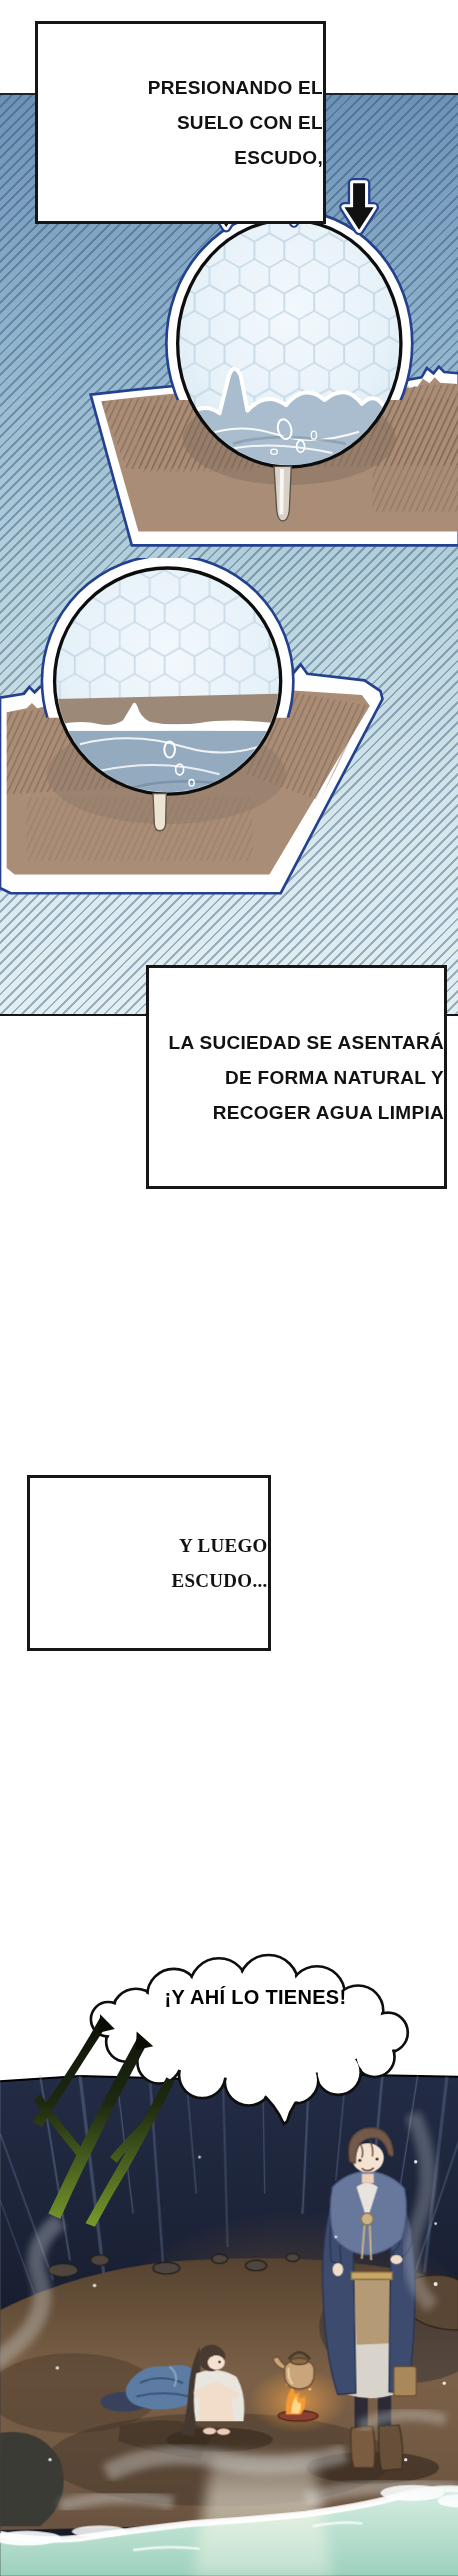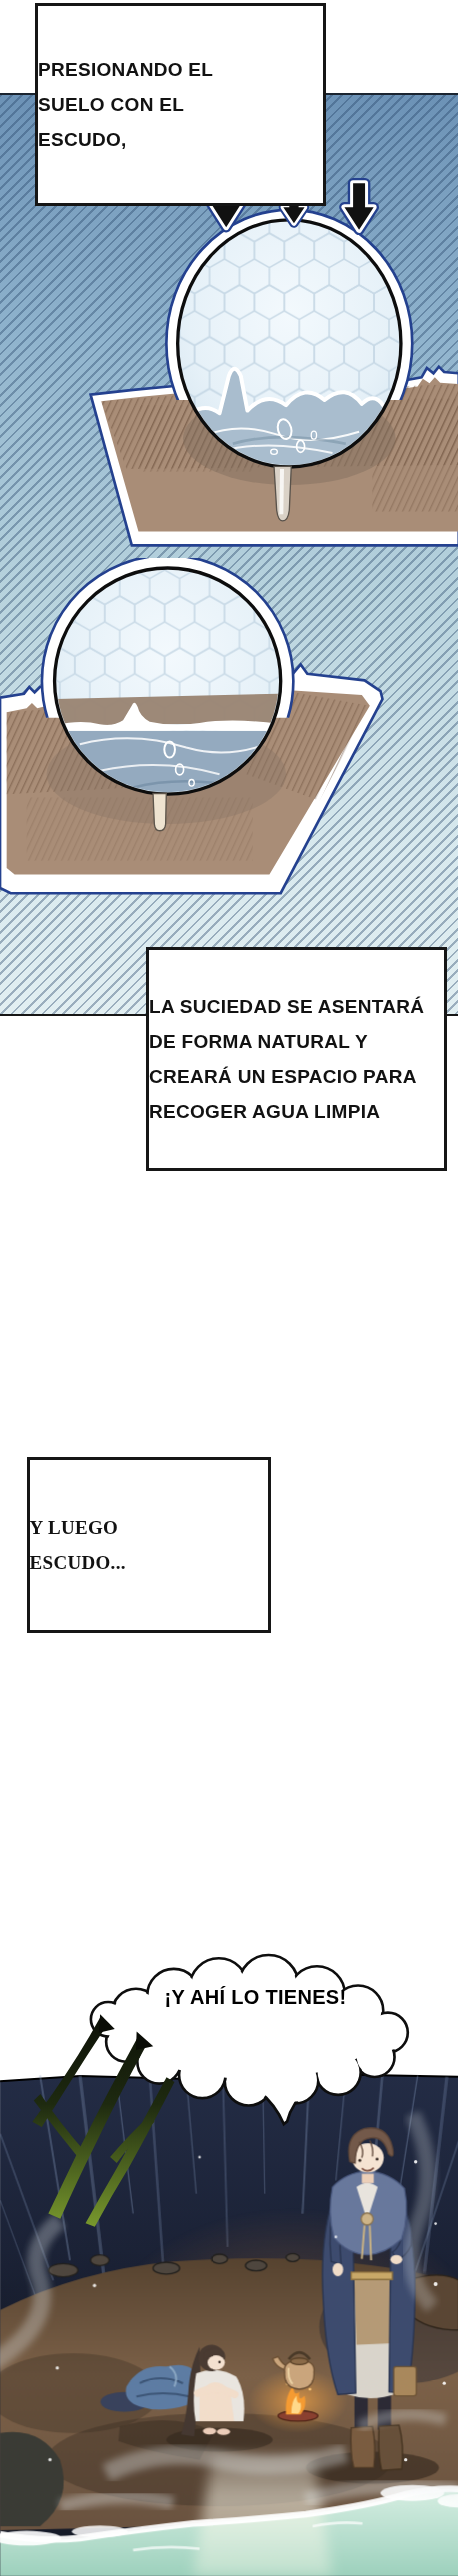--- a/index.html
+++ b/index.html
@@ -5,21 +5,21 @@
   html,body{margin:0;padding:0;background:#ffffff;}
   .page{position:relative;width:459px;height:2576px;background:#ffffff;overflow:hidden;
         font-family:"Liberation Sans",sans-serif;}
   .stripes{position:absolute;left:0;top:93px;width:459px;height:919px;
     background:
       repeating-linear-gradient(135deg, rgba(38,68,104,0.38) 0 2px, rgba(0,0,0,0) 2px 7.3px),
       linear-gradient(180deg,#6c92b6 0%,#8fb3cd 26%,#b9d4de 55%,#d8e9ee 82%,#e2eff2 100%);
     border-top:2px solid #1a2430;border-bottom:2px solid #161616;}
   .svgabs{position:absolute;left:0;}
   .cap{position:absolute;background:#ffffff;border:3.3px solid #161616;box-sizing:border-box;
-       display:flex;flex-direction:column;justify-content:center;align-items:flex-start;z-index:6;}
+       display:flex;flex-direction:column;justify-content:center;align-items:flex-end;z-index:6;margin-top:18px;}
   .cap .ln{font-weight:700;font-size:19px;line-height:35px;letter-spacing:0.3px;color:#121212;
        white-space:nowrap;text-align:center;}
   #box1{left:35px;top:2.7px;width:291px;height:203px;}
   #box2{left:146px;top:947px;width:301px;height:224px;}
   #box3{left:26.6px;top:1457px;width:244px;height:176px;font-family:Liberation Serif, serif;}
   #bubbleText{position:absolute;left:106px;top:1986px;width:299px;text-align:center;z-index:8;
       font-weight:700;font-size:20px;color:#000000;letter-spacing:0.3px;}
   #bubbleSvg{z-index:7;} #plantSvg{z-index:9;} #sceneSvg{z-index:5;}
   #panel1Svg,#panel2Svg{z-index:2;}
 </style>
@@ -149,21 +149,20 @@
   </svg>
 
   <div id="box1" class="cap">
     <div class="ln">PRESIONANDO EL</div>
     <div class="ln">SUELO CON EL</div>
     <div class="ln">ESCUDO,</div>
   </div>
   <div id="box2" class="cap">
     <div class="ln">LA SUCIEDAD SE ASENTARÁ</div>
     <div class="ln">DE FORMA NATURAL Y</div>
-    <div class="ln">CREARÁ UN ESPACIO PARA</div>
     <div class="ln">RECOGER AGUA LIMPIA</div>
   </div>
   <div id="box3" class="cap">
     <div class="ln">Y LUEGO</div>
     <div class="ln">ESCUDO...</div>
   </div>
 
   <svg id="sceneSvg" class="svgabs" style="top:2074px" width="459" height="502" viewBox="0 3120 690 755">
     <defs>
       <linearGradient id="nightGrad" x1="0" y1="3120" x2="0" y2="3560" gradientUnits="userSpaceOnUse">

